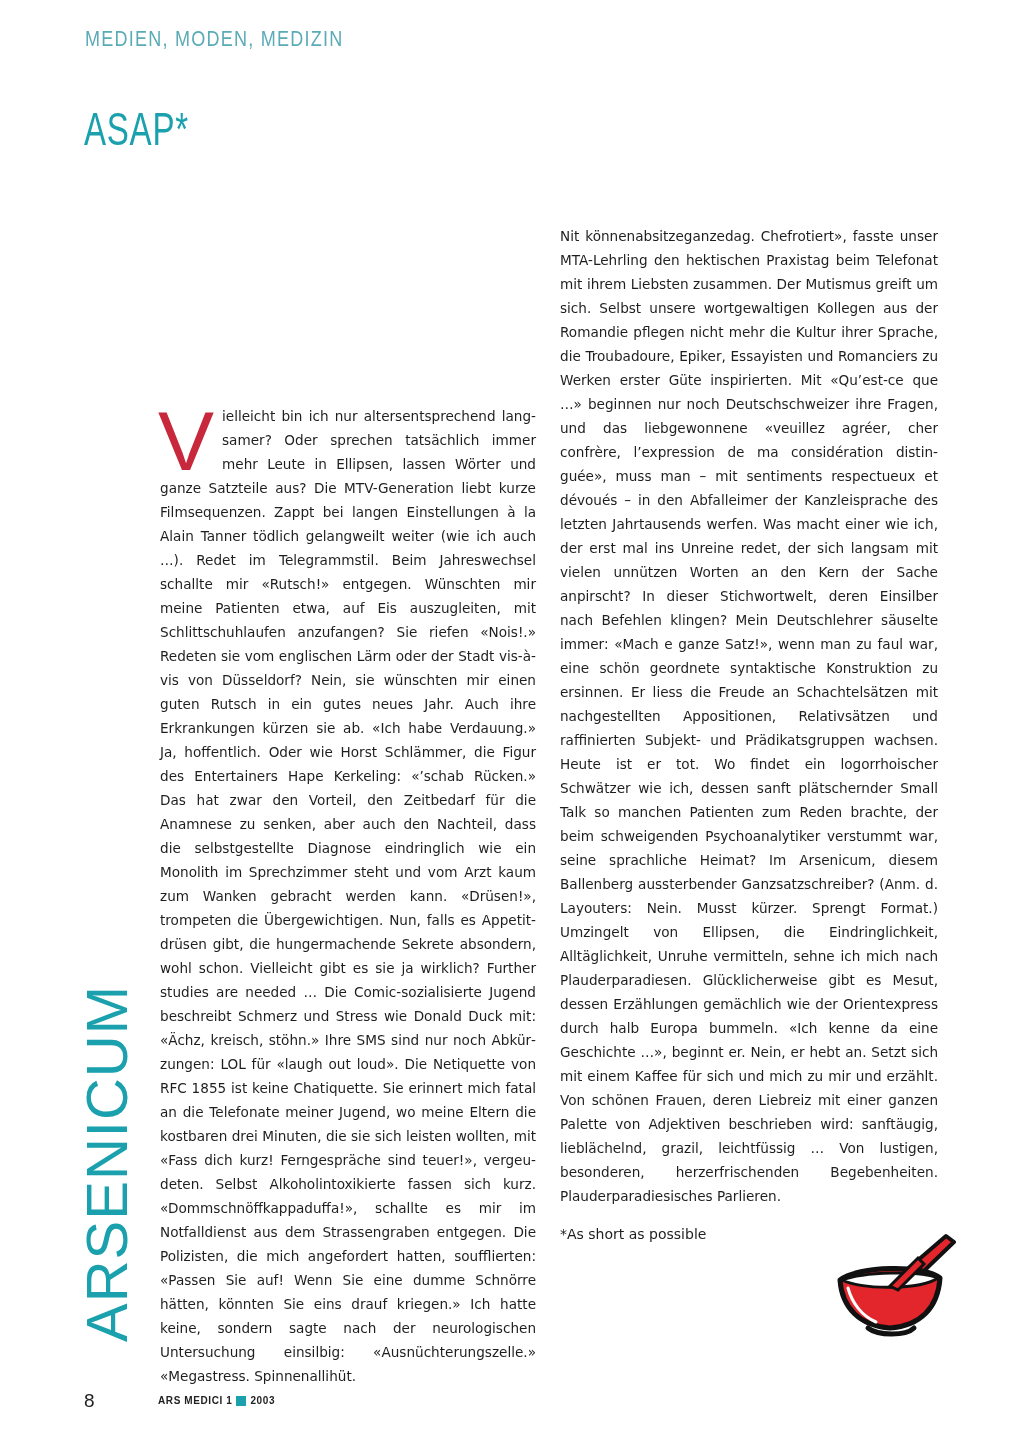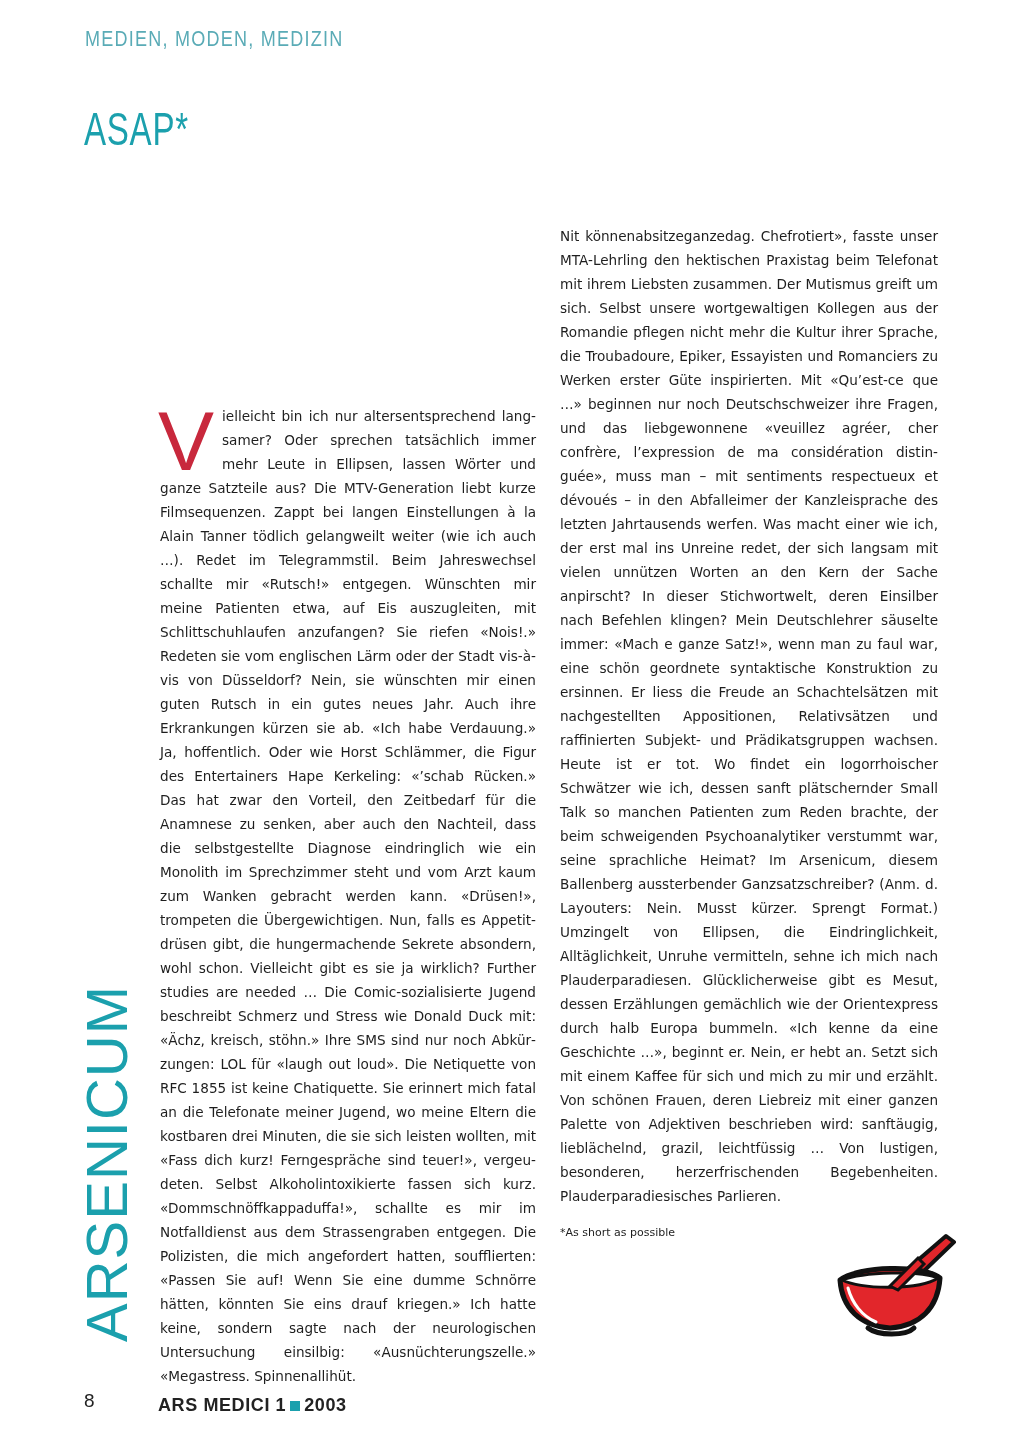--- a/index.html
+++ b/index.html
@@ -26,24 +26,24 @@
       line-height: 24px; text-align: justify; color: #1e1e1e;
       hyphens: manual;
     }
     .col-left { left: 160px; top: 404px; width: 376px; }
     .col-right { left: 560px; top: 224px; width: 378px; }
     .col p { margin: 0; }
     .dropcap {
       float: left; font-family: "Liberation Sans", sans-serif; font-size: 84px; line-height: 66px;
       color: #c8283c; margin: 4px 8px 0 -2px; height: 68px;
     }
-    .footnote { position: absolute; left: 560px; top: 1226px; font-family: "DejaVu Sans", sans-serif; font-size: 11px; color: #1e1e1e; }
+    .footnote { position: absolute; left: 560px; top: 1226px; font-family: "DejaVu Sans", sans-serif; font-size: 14px; color: #1e1e1e; }
     .mortar { position: absolute; left: 828px; top: 1228px; width: 130px; height: 115px; }
     .page-num { position: absolute; left: 84px; top: 1390px; font-family: "Liberation Sans", sans-serif; font-size: 19px; color: #222; }
-    .journal { position: absolute; left: 158px; top: 1395px; font-family: "Liberation Sans", sans-serif; font-size: 18px; color: #222; letter-spacing: 0.6px; font-weight: bold; display: flex; align-items: center; gap: 4px; }
+    .journal { position: absolute; left: 158px; top: 1395px; font-family: "Liberation Sans", sans-serif; font-size: 10px; color: #222; letter-spacing: 0.6px; font-weight: bold; display: flex; align-items: center; gap: 4px; }
     .journal .sq { display: inline-block; width: 10px; height: 10px; background: #1ba0ad; }
   </style>
 </head>
 <body>
 
 <div class="section-label">MEDIEN, MODEN, MEDIZIN</div>
 <div class="title">ASAP*</div>
 
 <div class="vertical-label">ARSENICUM</div>
 

